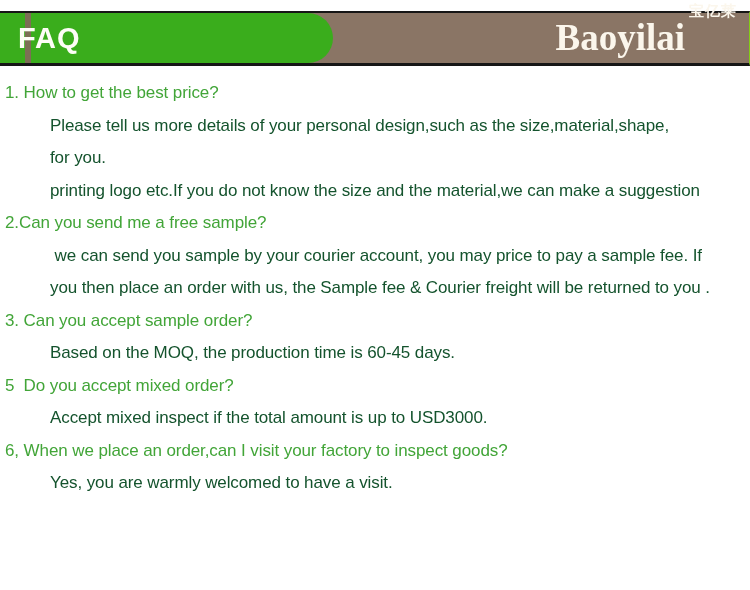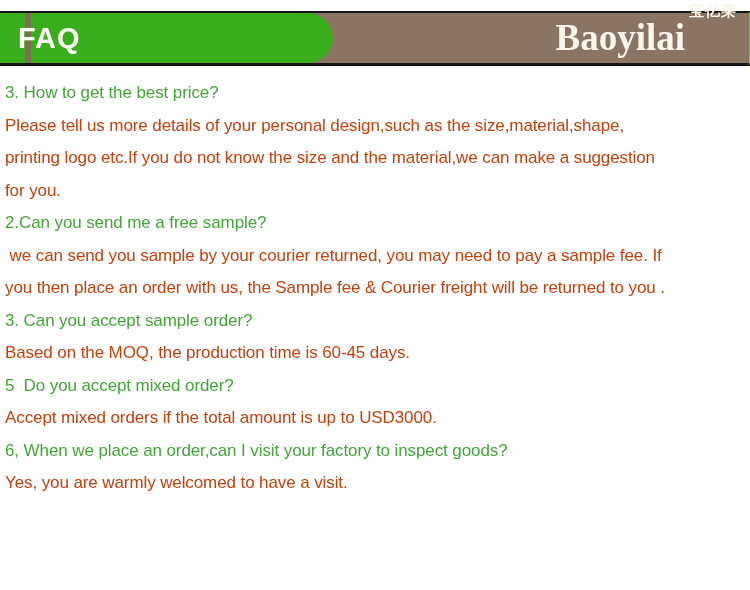--- a/index.html
+++ b/index.html
@@ -48,42 +48,42 @@
   
   .faq-list{
     position:absolute;top:66px;left:0;width:750px;
     padding:11px 0 0 5px;box-sizing:border-box;
   }
   .line{
     height:32.5px;line-height:32.5px;font-size:17px;
     letter-spacing:-0.1px;white-space:pre;
   }
   .line.q{color:var(--question-green,#42a538);}
-  .line.a{color:#c2410c;}
+  .line.a{color:#14532d;margin-left:45px;}
 </style>
 </head>
 <body style="--ribbon-green: #3aad1c; --bar-brown: #8a7565; --stripe-brown: #7d6e55; --question-green: #42a538;">
 
 <div class="header">
   <div class="ribbon"></div>
   <div class="stripe"></div>
   <div class="faq-label">FAQ</div>
   <div class="brand">
     <span class="brand-name">Baoyilai</span>
     <span class="brand-cn">宝亿莱</span>
   </div>
 </div>
 
 <div class="faq-list">
-    <div class="line q">3. How to get the best price?</div>
+    <div class="line q">1. How to get the best price?</div>
     <div class="line a">Please tell us more details of your personal design,such as the size,material,shape,</div>
+    <div class="line a">for you.</div>
     <div class="line a">printing logo etc.If you do not know the size and the material,we can make a suggestion</div>
-    <div class="line a">for you.</div>
     <div class="line q">2.Can you send me a free sample?</div>
-    <div class="line a"> we can send you sample by your courier returned, you may need to pay a sample fee. If</div>
+    <div class="line a"> we can send you sample by your courier account, you may price to pay a sample fee. If</div>
     <div class="line a">you then place an order with us, the Sample fee &amp; Courier freight will be returned to you .</div>
     <div class="line q">3. Can you accept sample order?</div>
     <div class="line a">Based on the MOQ, the production time is 60-45 days.</div>
     <div class="line q">5  Do you accept mixed order?</div>
-    <div class="line a">Accept mixed orders if the total amount is up to USD3000.</div>
+    <div class="line a">Accept mixed inspect if the total amount is up to USD3000.</div>
     <div class="line q">6, When we place an order,can I visit your factory to inspect goods?</div>
     <div class="line a">Yes, you are warmly welcomed to have a visit.</div>
   </div>
 
 </body></html>

